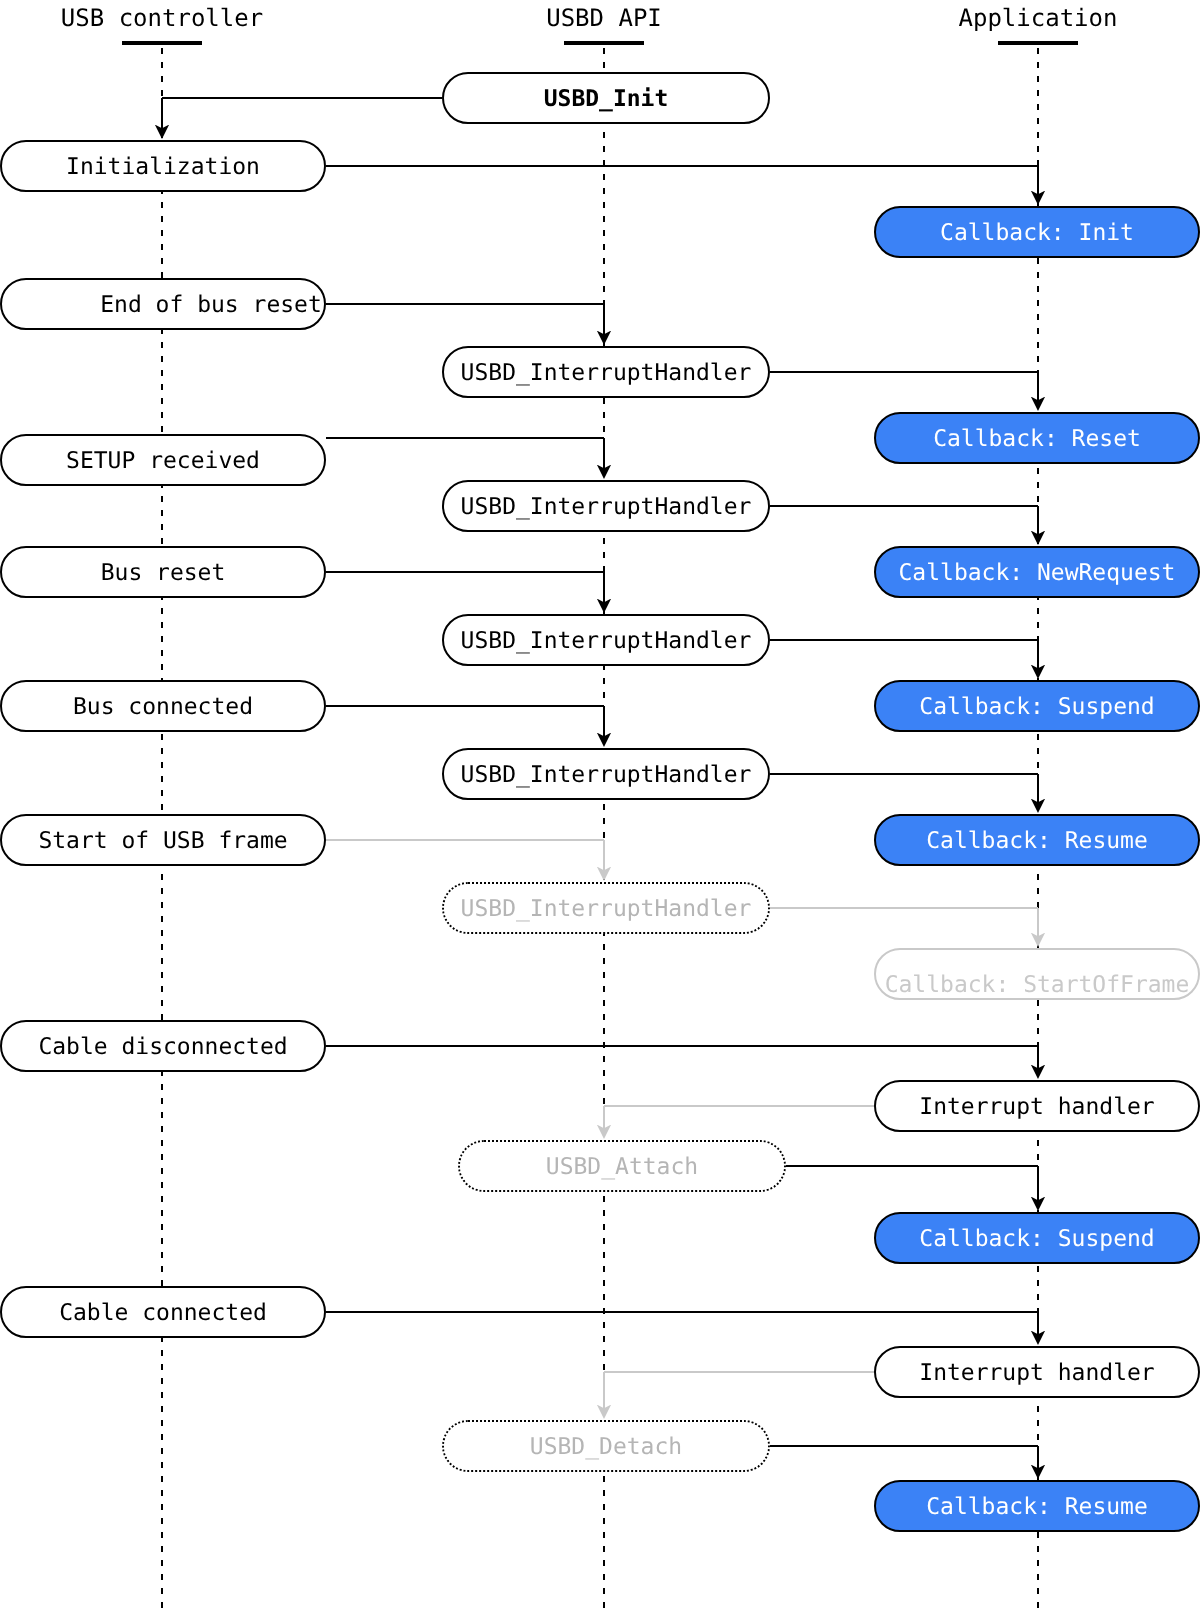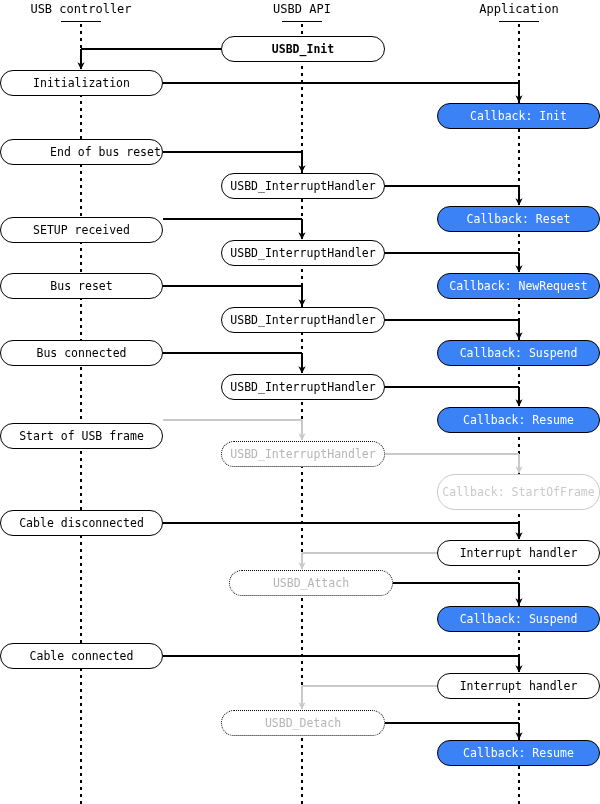--- a/index.html
+++ b/index.html
@@ -172,27 +172,27 @@
       </div>
       <div class="node solid" style="left: 0px; top: 340px; width: 163px; height: 26px;">
         <span>Bus connected</span>
       </div>
       <div class="node solid" style="left: 221px; top: 374px; width: 164px; height: 26px;">
         <span>USBD_InterruptHandler</span>
       </div>
       <div class="node filled" style="left: 437px; top: 407px; width: 163px; height: 26px;">
         <span>Callback: Resume</span>
       </div>
-      <div class="node solid" style="left: 0px; top: 407px; width: 163px; height: 26px; margin-top: 16px;">
+      <div class="node solid" style="left: 0px; top: 407px; width: 163px; height: 26px;">
         <span>Start of USB frame</span>
       </div>
       <div class="node ghost-dotted" style="left: 221px; top: 441px; width: 164px; height: 26px;">
         <span>USBD_InterruptHandler</span>
       </div>
-      <div class="node ghost-grey" style="left: 437px; top: 474px; width: 163px; height: 36px;">
+      <div class="node ghost-grey" style="left: 437px; top: 474px; width: 163px; height: 26px; align-items: flex-end;">
         <span>Callback: StartOfFrame</span>
       </div>
       <div class="node solid" style="left: 0px; top: 510px; width: 163px; height: 26px; text-align: right;">
         <span>Cable disconnected</span>
       </div>
       <div class="node solid" style="left: 437px; top: 540px; width: 163px; height: 26px;">
         <span>Interrupt handler</span>
       </div>
       <div class="node ghost-dotted" style="left: 229px; top: 570px; width: 164px; height: 26px;">
         <span>USBD_Attach</span>

